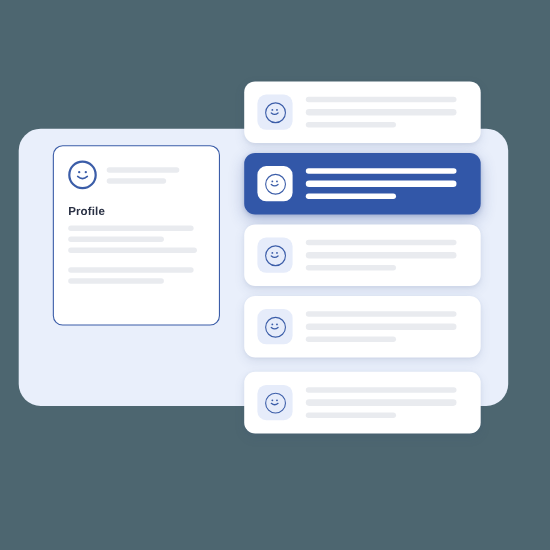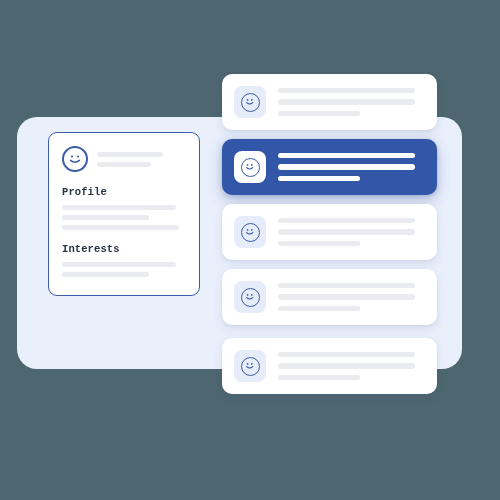--- a/index.html
+++ b/index.html
@@ -14,21 +14,20 @@
     background: #4d6670;
     font-family: "Liberation Sans", sans-serif;
     position: relative;
   }
 
   #stage {
     position: absolute;
     inset: 0;
     width: 500px;
     height: 500px;
-    font-family: Liberation Mono, monospace;
   }
 
   
   #panel {
     position: absolute;
     left: 17px;
     top: 117px;
     width: 445px;
     height: 252px;
     background: #e9effb;
@@ -189,21 +188,20 @@
     <div>
       <div class="sec-title">Profile</div>
       <div class="sec-lines">
         <span class="sk" style="width:92%"></span>
         <span class="sk" style="width:70%"></span>
         <span class="sk" style="width:94%"></span>
       </div>
     </div>
 
     <div>
-      <div class="sec-title">Interests</div>
       <div class="sec-lines">
         <span class="sk" style="width:92%"></span>
         <span class="sk" style="width:70%"></span>
       </div>
     </div>
 
   </div>
 
   <div class="list-card" id="card-0">
     <div class="avatar-tile">

